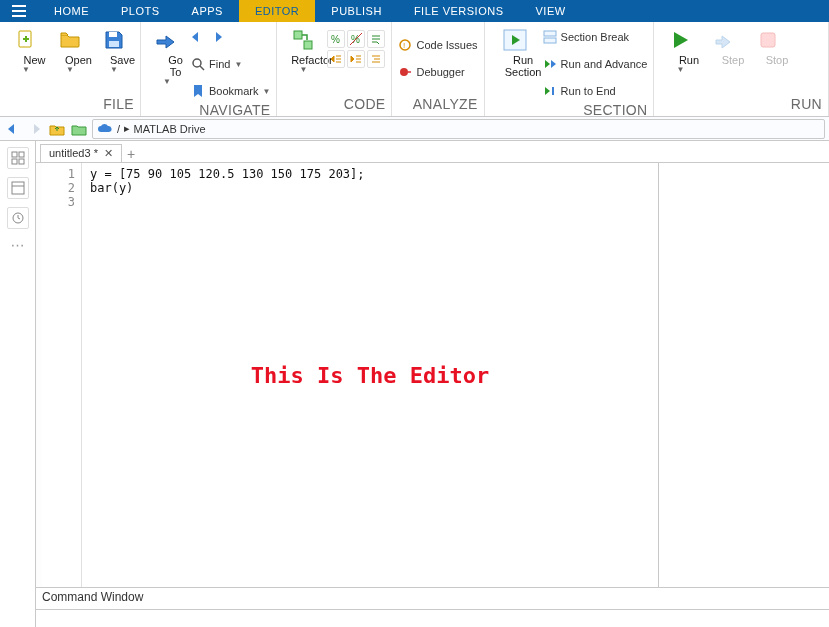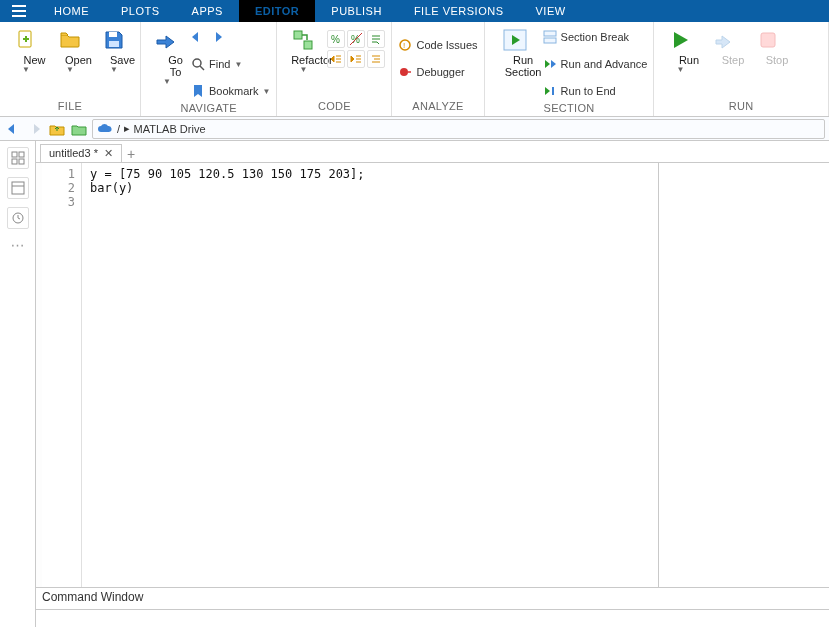--- a/index.html
+++ b/index.html
@@ -3,26 +3,26 @@
 <meta charset="utf-8">
 <style>
   * { box-sizing: border-box; margin: 0; padding: 0; }
   body { font-family: "Segoe UI", Arial, sans-serif; font-size: 12px; width: 829px; height: 627px; overflow: hidden; background: #fff; color: #333; }
   
   .topbar { display: flex; background: #0b5fa5; height: 22px; color: #fff; }
   .hamburger { width: 38px; display: flex; align-items: center; justify-content: center; background: #0b5fa5; border-right: 0; }
   .hamburger svg { fill: #fff; }
   .tabs { display: flex; flex: 1; }
   .tab { padding: 0 16px; height: 22px; display: flex; align-items: center; font-size: 11px; letter-spacing: .5px; cursor: pointer; }
-  .tab.active { background: #000000; color: #0b5fa5; font-weight: bold; }
+  .tab.active { background: #eab308; color: #0b5fa5; }
 
   .ribbon { display: flex; border-bottom: 1px solid #c9c9c9; background: #fff; height: 95px; }
   .ribbon-group { display: flex; flex-direction: column; border-right: 1px solid #e0e0e0; padding: 2px 6px 0; }
   .ribbon-group-body { flex: 1; display: flex; align-items: flex-start; gap: 4px; padding-top: 2px;}
-  .ribbon-group-label { text-align: center; font-size: 11px; color: #6a6a6a; padding: 2px 0 4px; letter-spacing: .3px;}
+  .ribbon-group-label { text-align: right; font-size: 14px; color: #6a6a6a; padding: 2px 0 4px; letter-spacing: .3px;}
   .bigbtn { display: flex; flex-direction: column; align-items: center; width: 40px; gap: 2px; cursor: pointer; padding-top: 2px;}
   .bigbtn .lbl { font-size: 11px; text-align: center; line-height: 1.1; color: #1a1a1a; padding-left: 17px;}
   .bigbtn .caret { font-size: 8px; color: #666; line-height: .6;}
   .bigbtn.disabled .lbl { color: #b5b5b5; }
   .minibtns { display: flex; flex-direction: column; gap: 9px; padding-top: 2px;}
   .minibtn { display: flex; align-items: center; gap: 4px; font-size: 11px; cursor: pointer; height: 18px;}
   .icongrid { display: grid; grid-template-columns: repeat(3, 18px); grid-auto-rows: 18px; gap: 2px; padding-top: 4px;}
   .iconbox { width: 18px; height: 18px; display:flex; align-items:center; justify-content:center; border:1px solid #e0e0e0; border-radius:2px; cursor:pointer;}
 
   .pathbar { display: flex; align-items: center; height: 24px; border-bottom: 1px solid #c9c9c9; gap: 4px; padding: 0 4px; background: #fafcff;}
@@ -340,18 +340,18 @@
     </div>
     <div class="editorbody">
       <div class="linemark"></div>
       <div class="gutter">
         <div>1</div>
         <div>2</div>
         <div>3</div>
       </div>
       <div class="code"><span>y = [75 90 105 120.5 130 150 175 203];</span>
 <span>bar(y)</span>
-</div>
+<div class="annotation">This Is The Editor</div></div>
     </div>
     <div class="cmdwin">Command Window</div>
     <div class="cmdarea"></div>
   </div>
 </div>
 
 </body></html>

